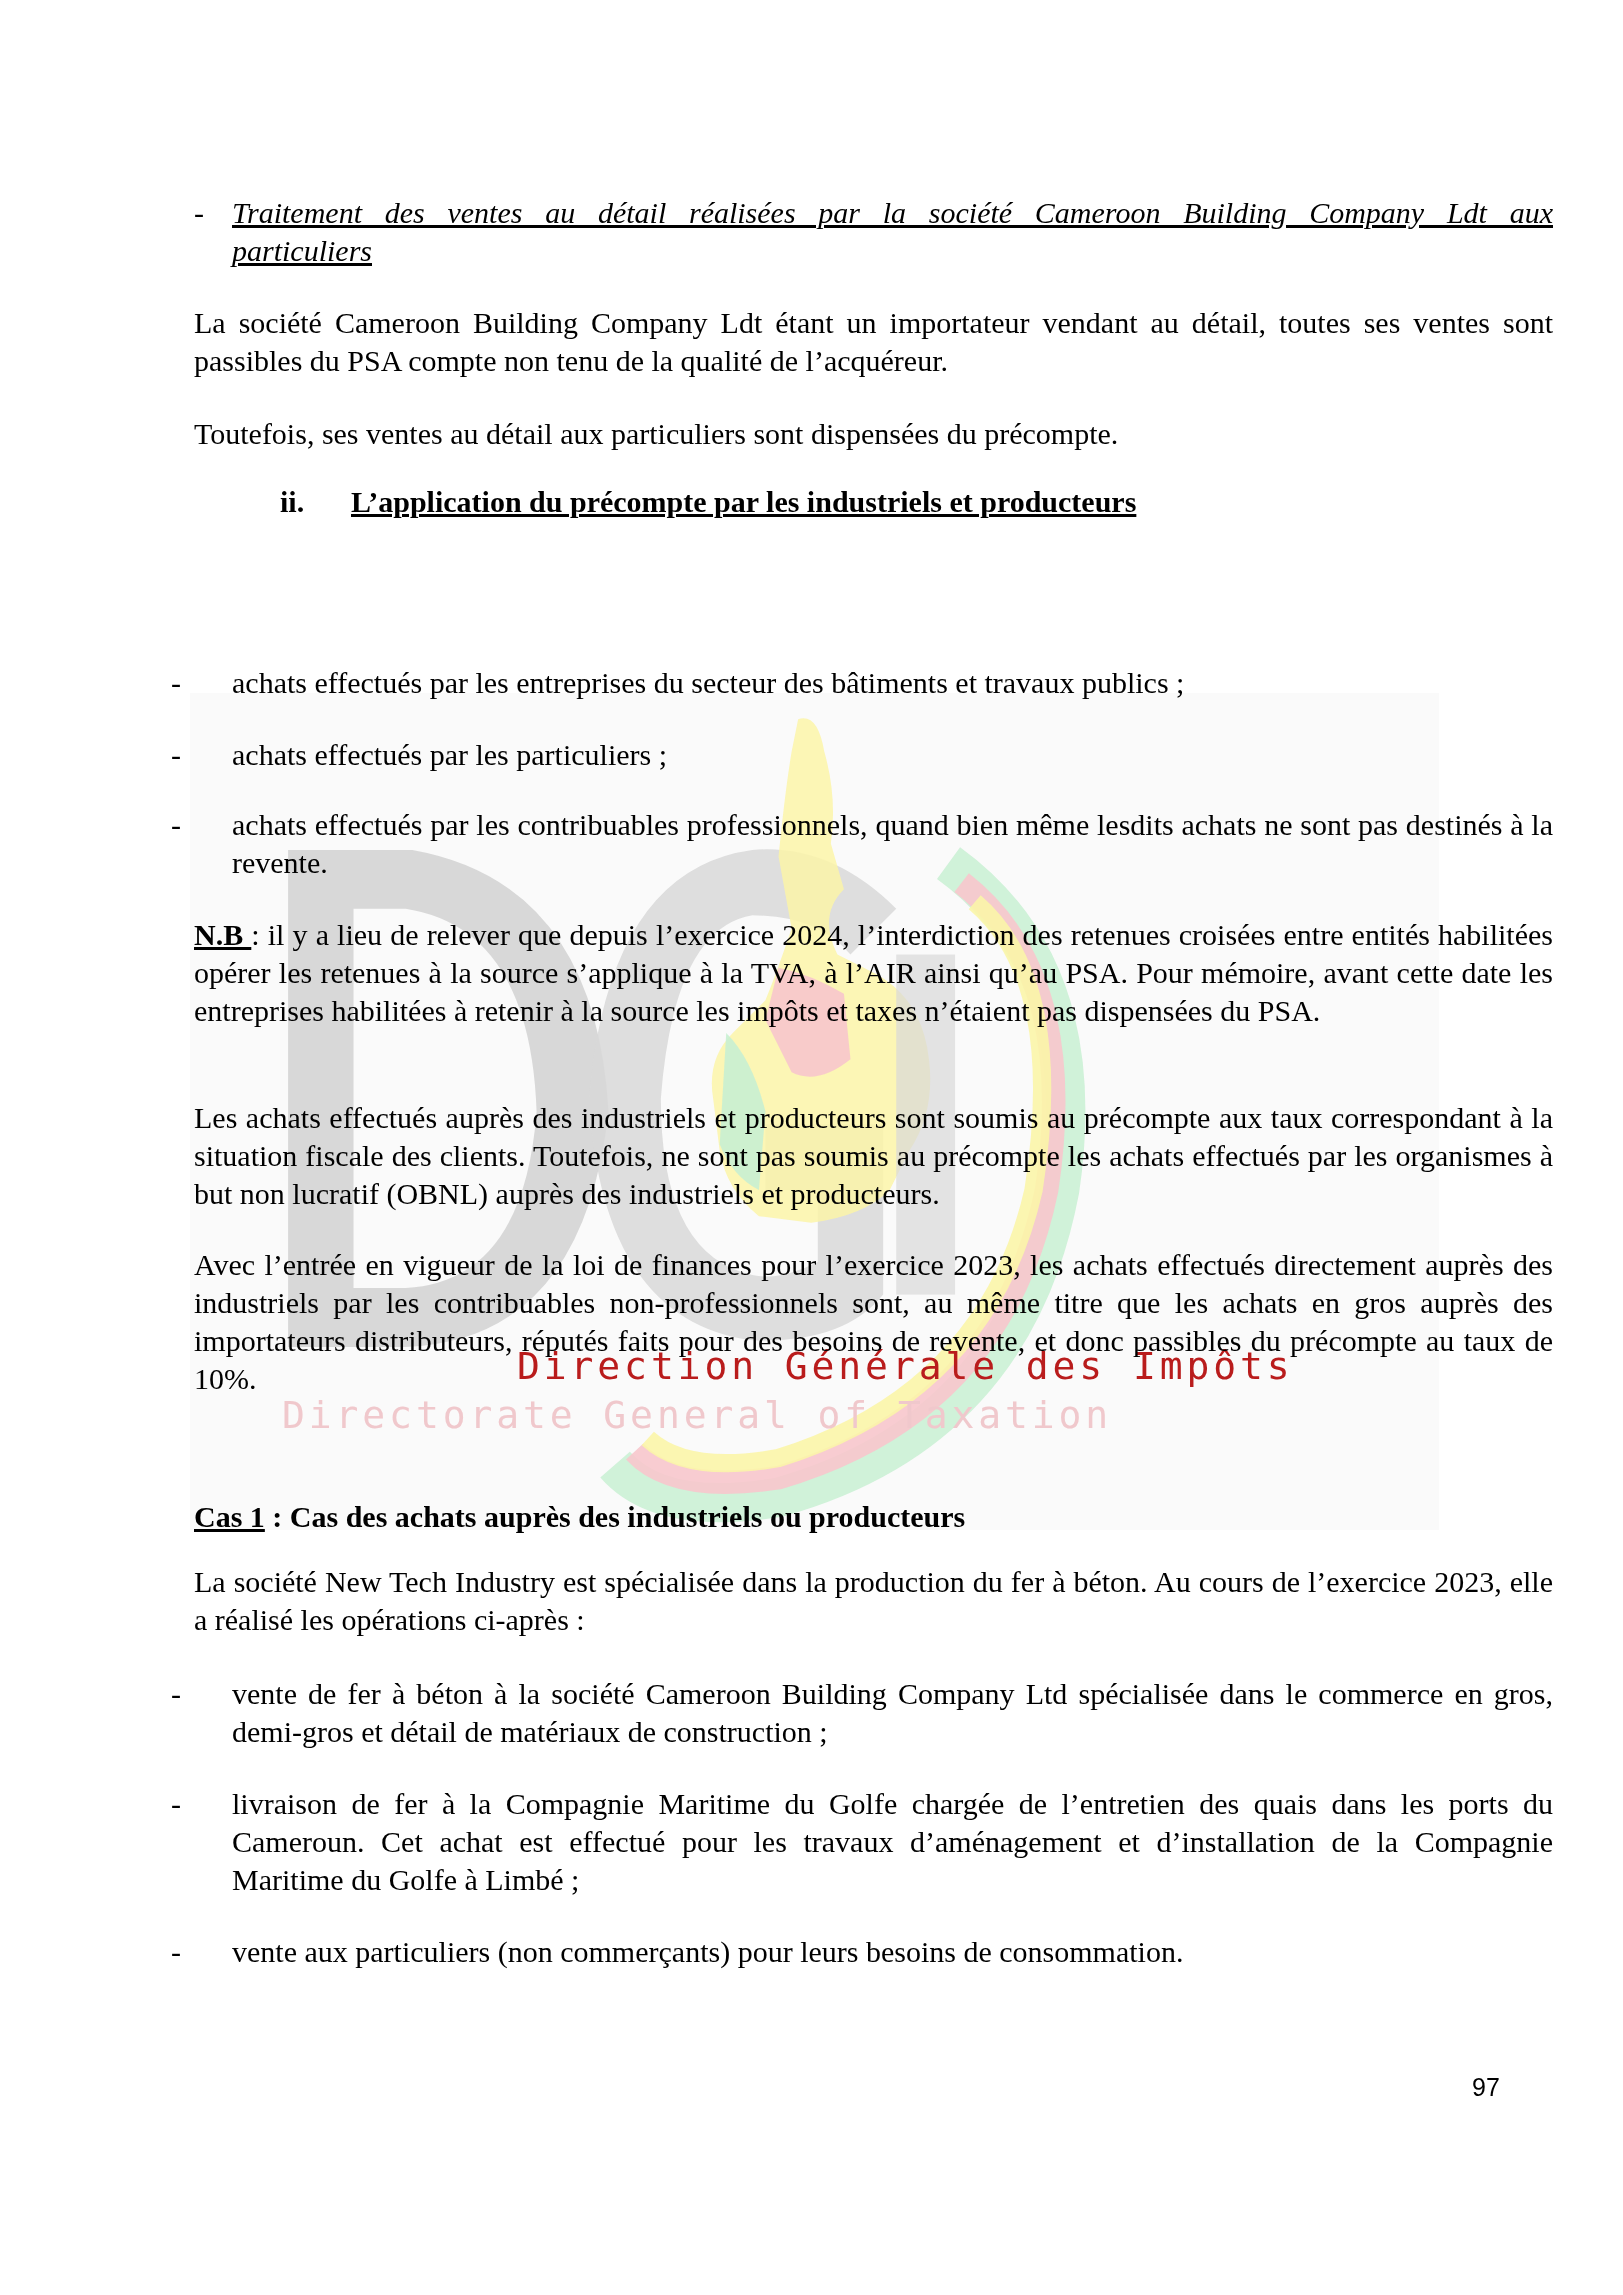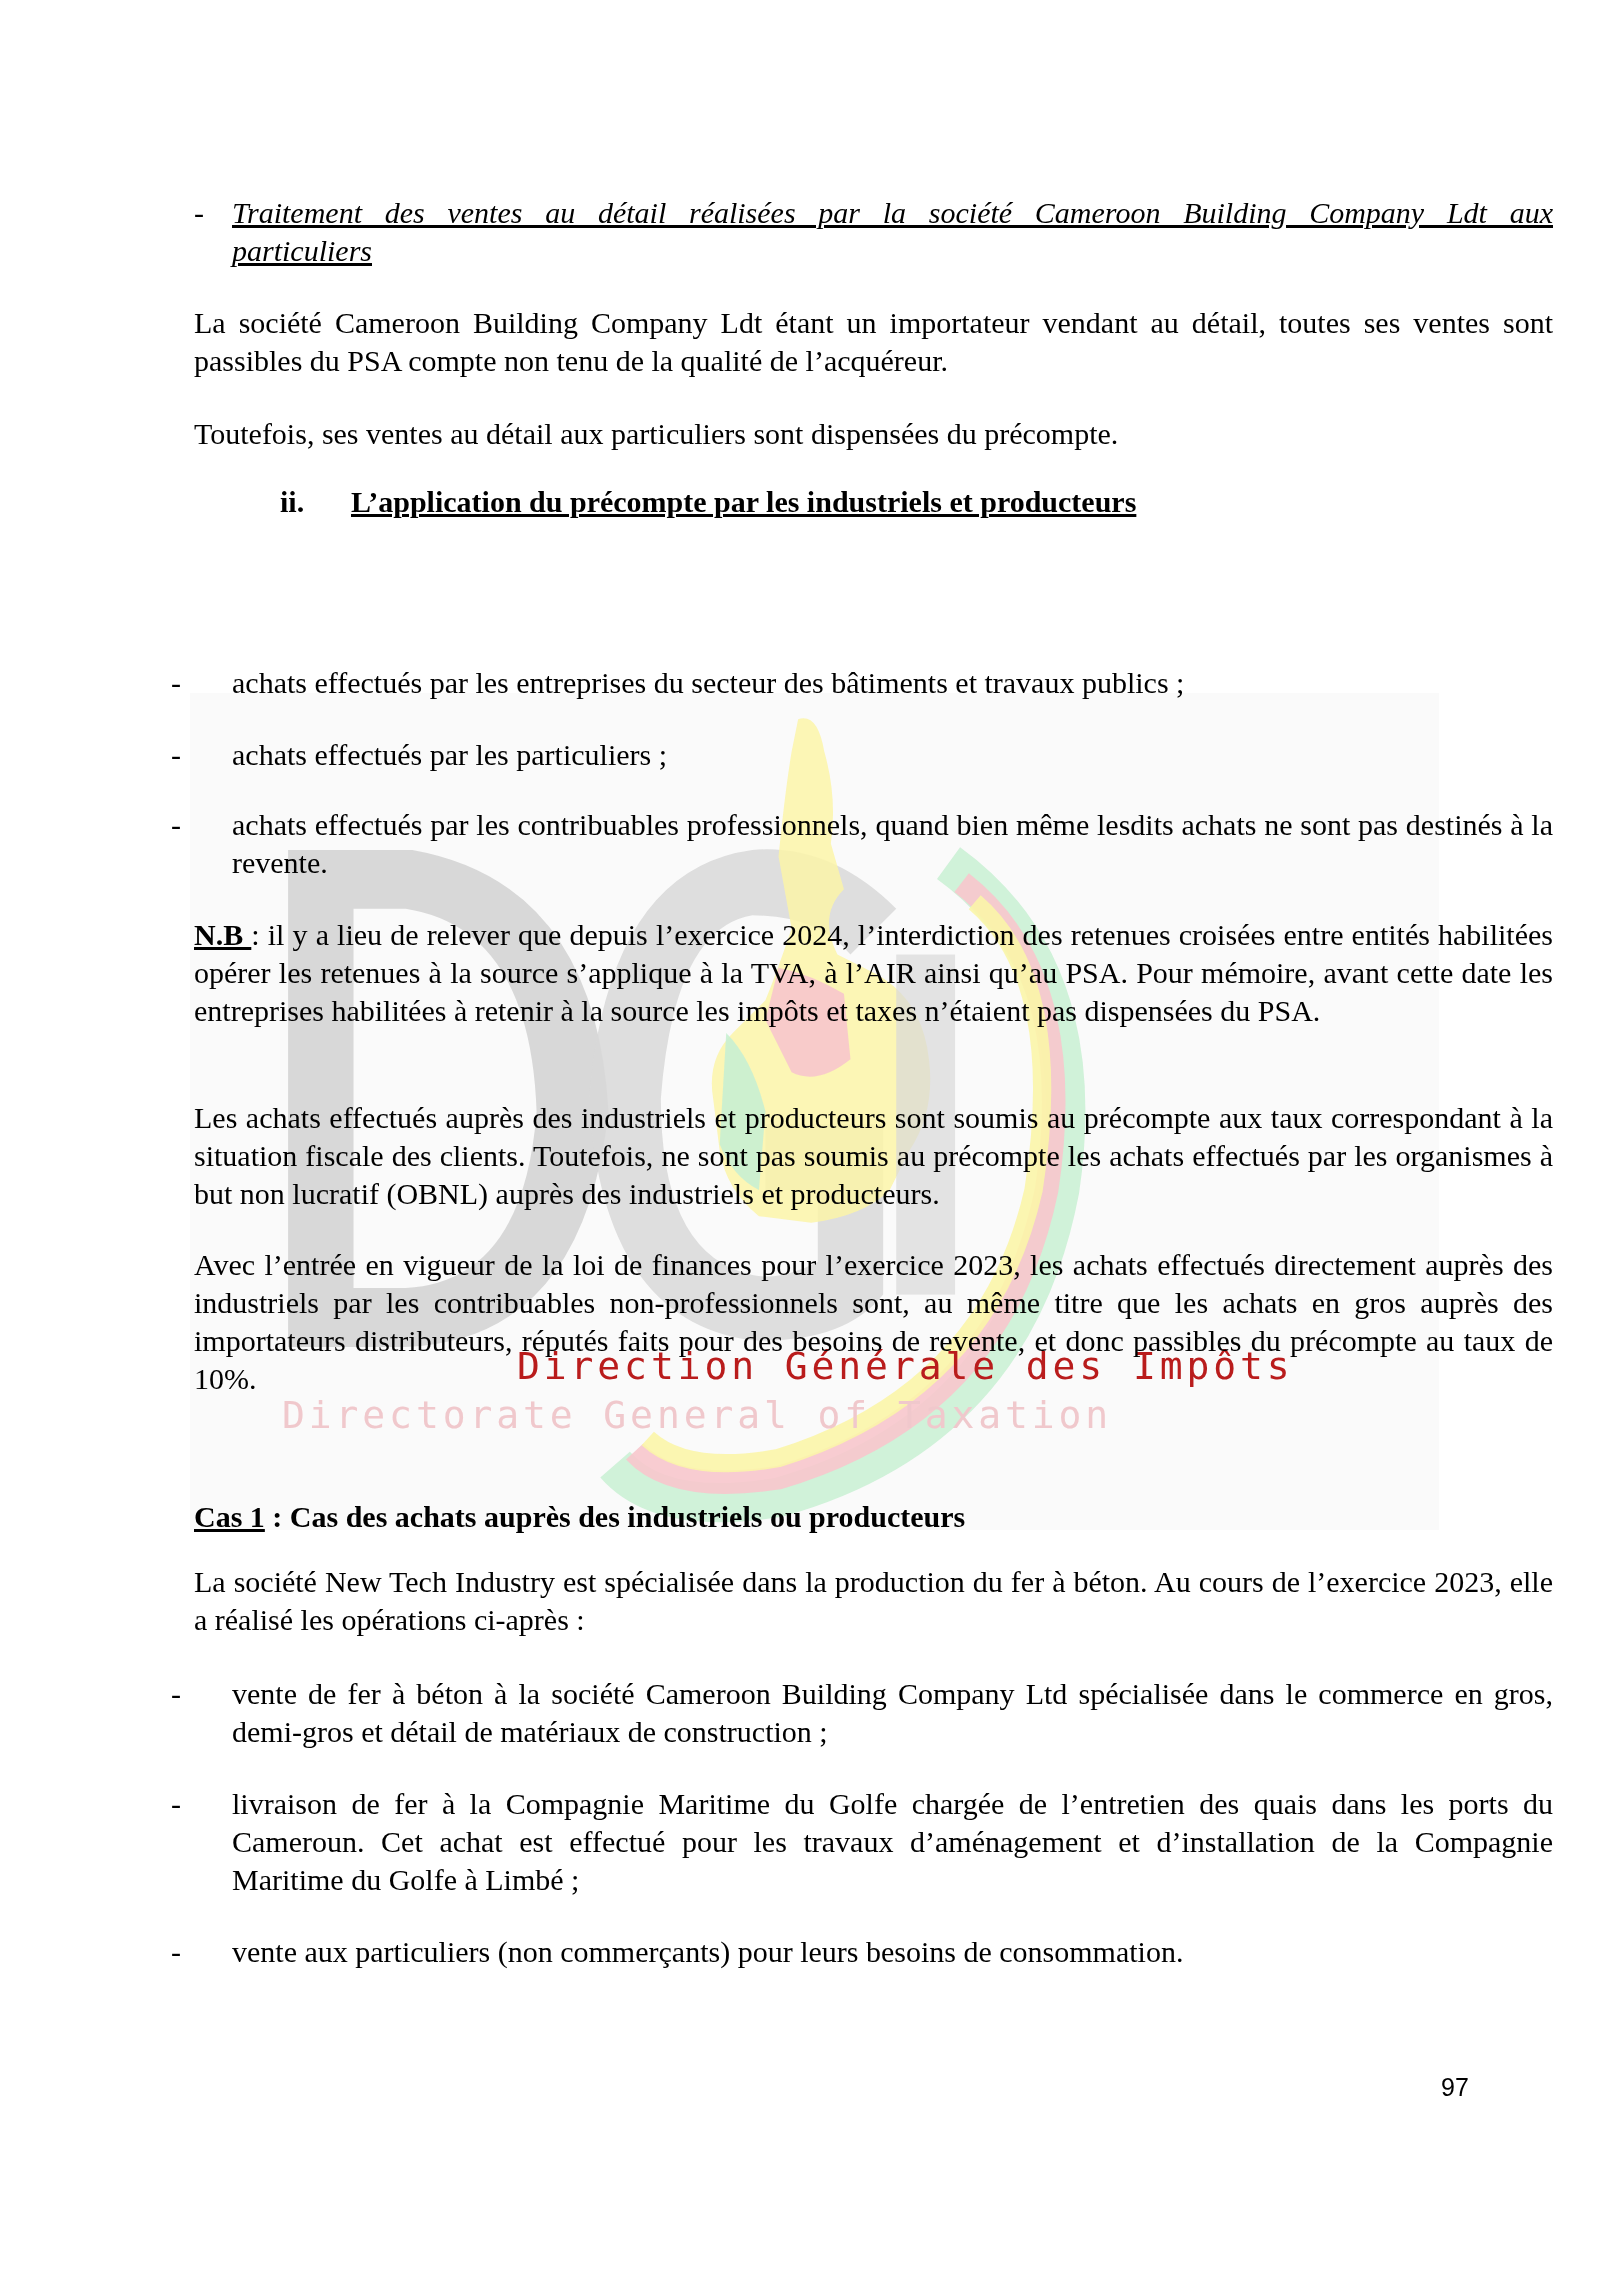--- a/index.html
+++ b/index.html
@@ -26,21 +26,21 @@
   .bullet-row { position: absolute; left: 171px; width: 1382px; }
   .dash { position: absolute; left: 0; top: 0; width: 26px; }
   .bullet-text { margin-left: 61px; text-align: justify; }
   .italic-ul { font-style: italic; text-decoration: underline; }
   .heading { position: absolute; left: 280px; font-weight: bold; }
   .heading .num { display: inline-block; width: 71px; }
   .heading .title { text-decoration: underline; margin-top: 25px; }
   .ul { text-decoration: underline; }
   .bold { font-weight: bold; margin-top: 36px; }
   .page-number {
-    position: absolute; left: 1441px; top: 2072px;
+    position: absolute; left: 1472px; top: 2072px;
     font-family: "Liberation Sans", "DejaVu Sans", sans-serif; font-size: 25px; line-height: 30px;
   }
   .justify-last { text-align-last: justify; }
 </style>
 </head>
 <body>
 
 <div class="page">
 
   <div class="watermark">

